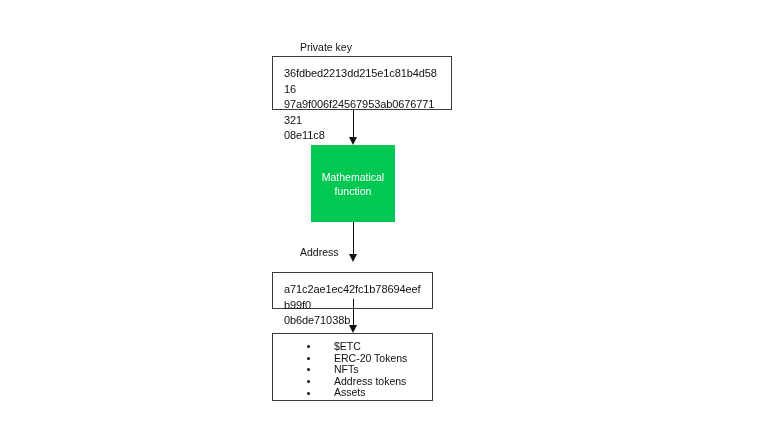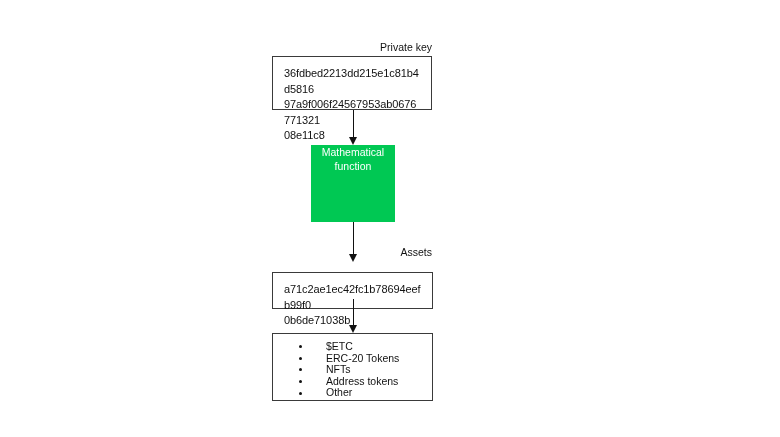--- a/index.html
+++ b/index.html
@@ -29,21 +29,20 @@
     border: 1px solid #3a3a3a;
     background: #ffffff;
   }
 
   .caption {
     position: absolute;
     font-size: 10.5px;
     line-height: 13px;
     color: #111111;
     white-space: nowrap;
-    text-align: right;
   }
 
   .hex-text {
     font-size: 11px;
     line-height: 15.5px;
     letter-spacing: -0.1px;
     color: #111111;
     padding: 9px 11px 8px 11px;
     word-break: break-all;
     white-space: pre-wrap;
@@ -51,33 +50,34 @@
 
   
   #private-key-caption {
     left: 300px;
     top: 41px;
     width: 132px;
   }
   #private-key-box {
     left: 272px;
     top: 56px;
-    width: 160px;
+    width: 180px;
     height: 54px;
   }
 
   
   #function-box {
     position: absolute;
     left: 311px;
     top: 145px;
     width: 84px;
     height: 77px;
     background: #00c853;
     display: flex;
+    align-items: center;
     justify-content: center;
     text-align: center;
   }
   #function-label {
     color: #ffffff;
     font-size: 10.5px;
     line-height: 14px;
     padding: 0 6px;
   }
 
@@ -99,20 +99,21 @@
   #assets-caption {
     left: 290px;
     top: 319px;
     width: 142px;
   }
   #assets-box {
     left: 272px;
     top: 333px;
     width: 161px;
     height: 68px;
+    padding-left: 8px;
   }
   #assets-list {
     list-style: none;
     margin: 0;
     padding: 7px 0 0 0;
   }
   #assets-list li {
     font-size: 10.5px;
     line-height: 11.6px;
     color: #111111;
@@ -188,21 +189,21 @@
   <div id="function-box">
     <div id="function-label">Mathematical
 function</div>
   </div>
 
   <div class="arrow" id="arrow-fn-to-addr">
     <div class="shaft"></div>
     <div class="head"></div>
   </div>
 
-  <div class="caption" id="address-caption">Assets</div>
+  <div class="caption" id="address-caption">Address</div>
 
   <div class="node-box" id="address-box">
     <div class="hex-text">a71c2ae1ec42fc1b78694eefb99f0
 0b6de71038b</div>
   </div>
 
   <div class="arrow" id="arrow-addr-to-assets">
     <div class="shaft"></div>
     <div class="head"></div>
   </div>
@@ -221,18 +222,18 @@
         <li>
           <span class="dot"></span>
           <span class="txt">NFTs</span>
         </li>
         <li>
           <span class="dot"></span>
           <span class="txt">Address tokens</span>
         </li>
         <li>
           <span class="dot"></span>
-          <span class="txt">Other</span>
+          <span class="txt">Assets</span>
         </li>
       </ul>
   </div>
 
 </div>
 
 </body></html>

